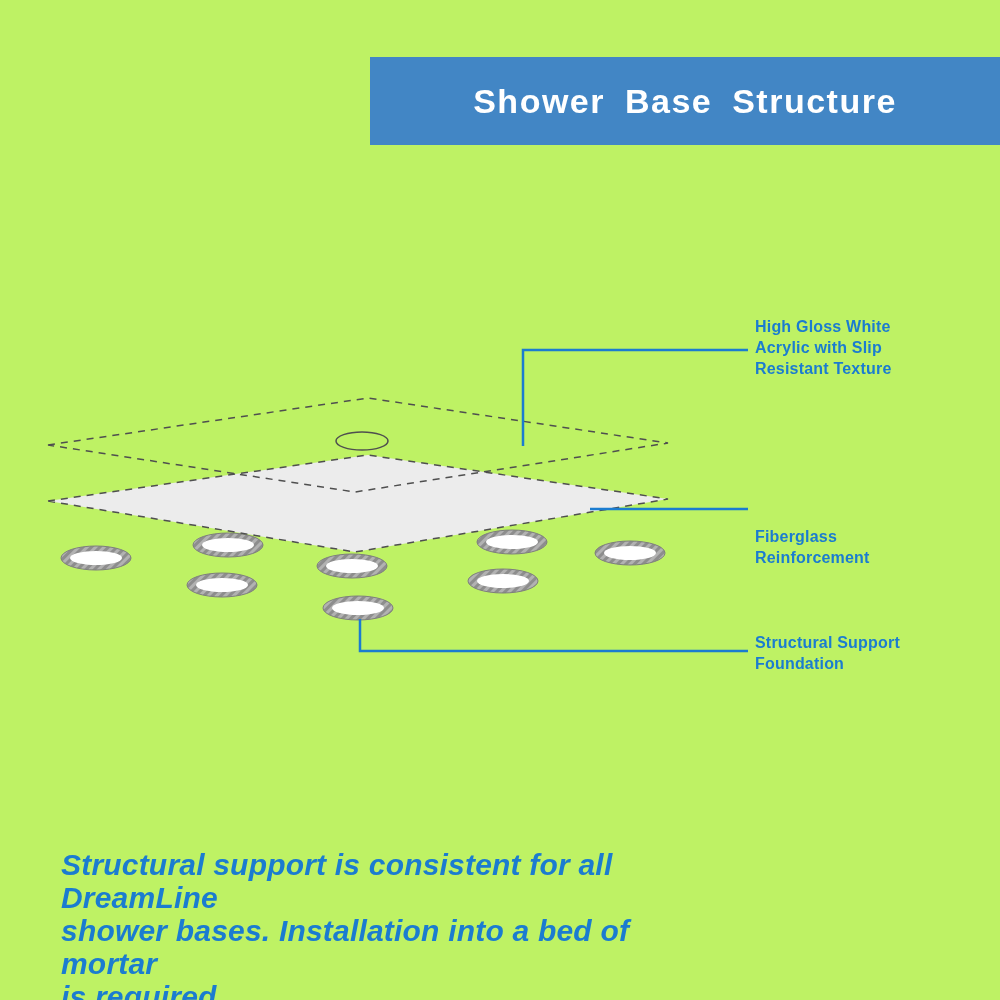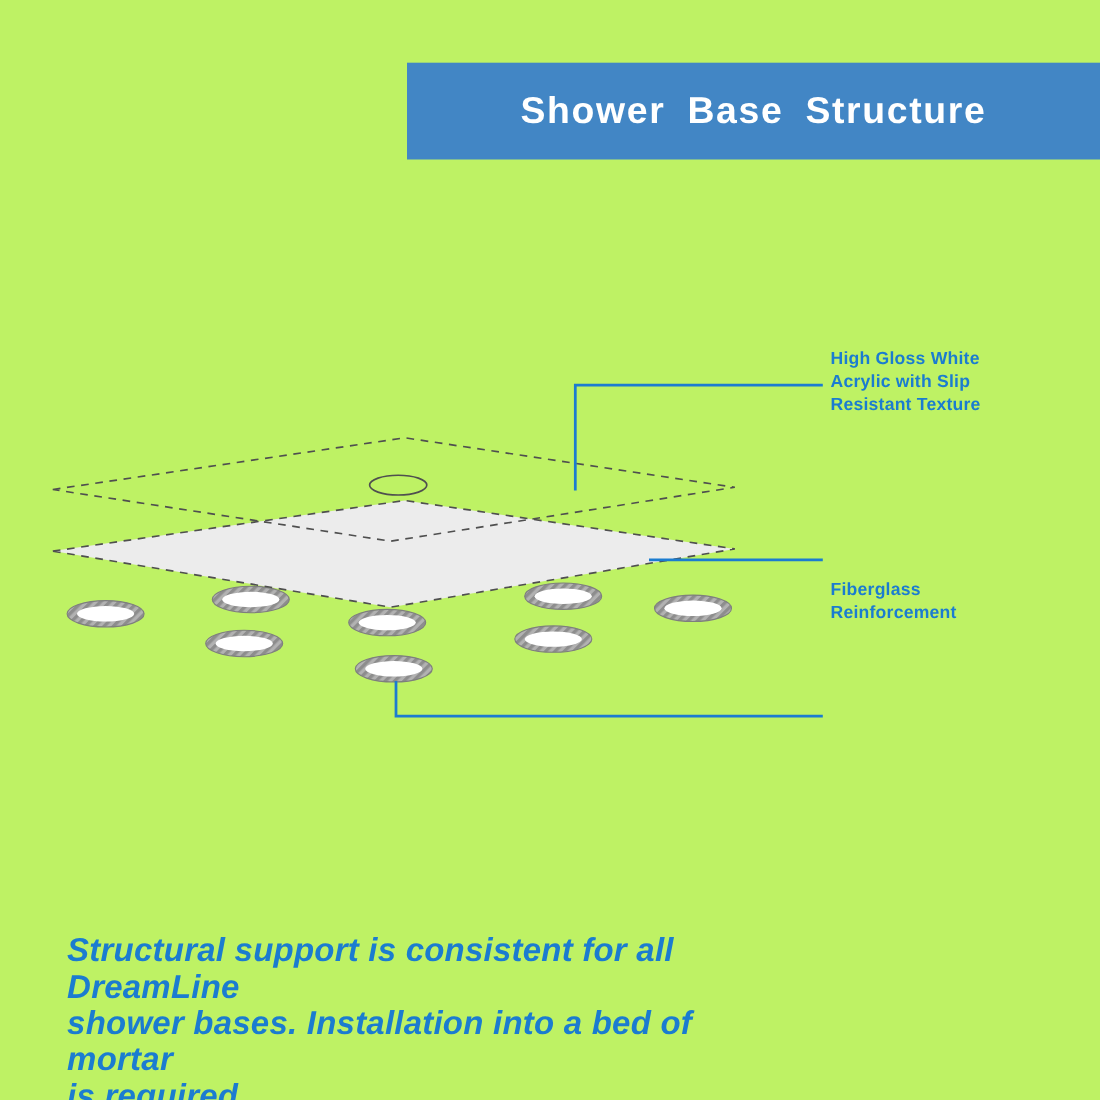--- a/index.html
+++ b/index.html
@@ -134,18 +134,20 @@
     <polyline points="748,651 360,651 360,619" fill="none" stroke="#1b7cd0" stroke-width="2.5"></polyline>
   </svg>
 
   <div class="callout callout-acrylic">High Gloss White
 Acrylic with Slip
 Resistant Texture</div>
 
   <div class="callout callout-fiberglass">Fiberglass
 Reinforcement</div>
 
+  <div class="callout callout-foundation">Structural Support
+Foundation</div>
 
   <div class="footer-text">Structural support is consistent for all DreamLine
 shower bases. Installation into a bed of mortar
 is required.</div>
 
 </div>
 
 </body></html>

